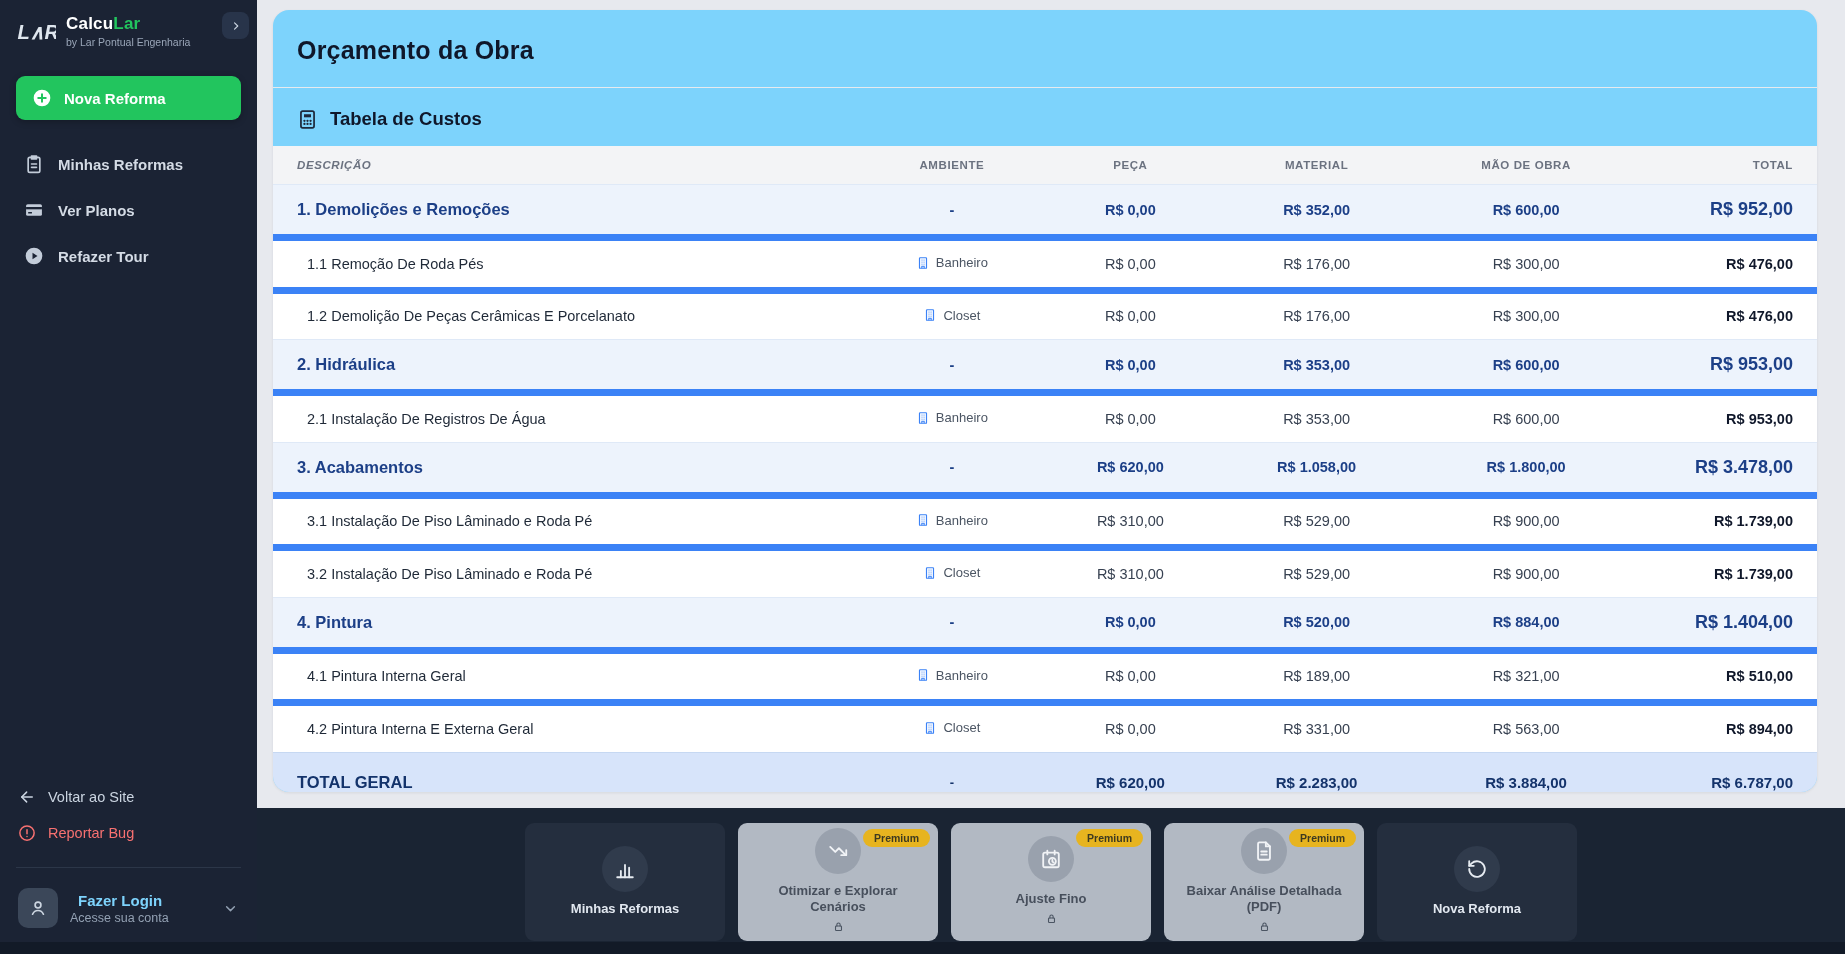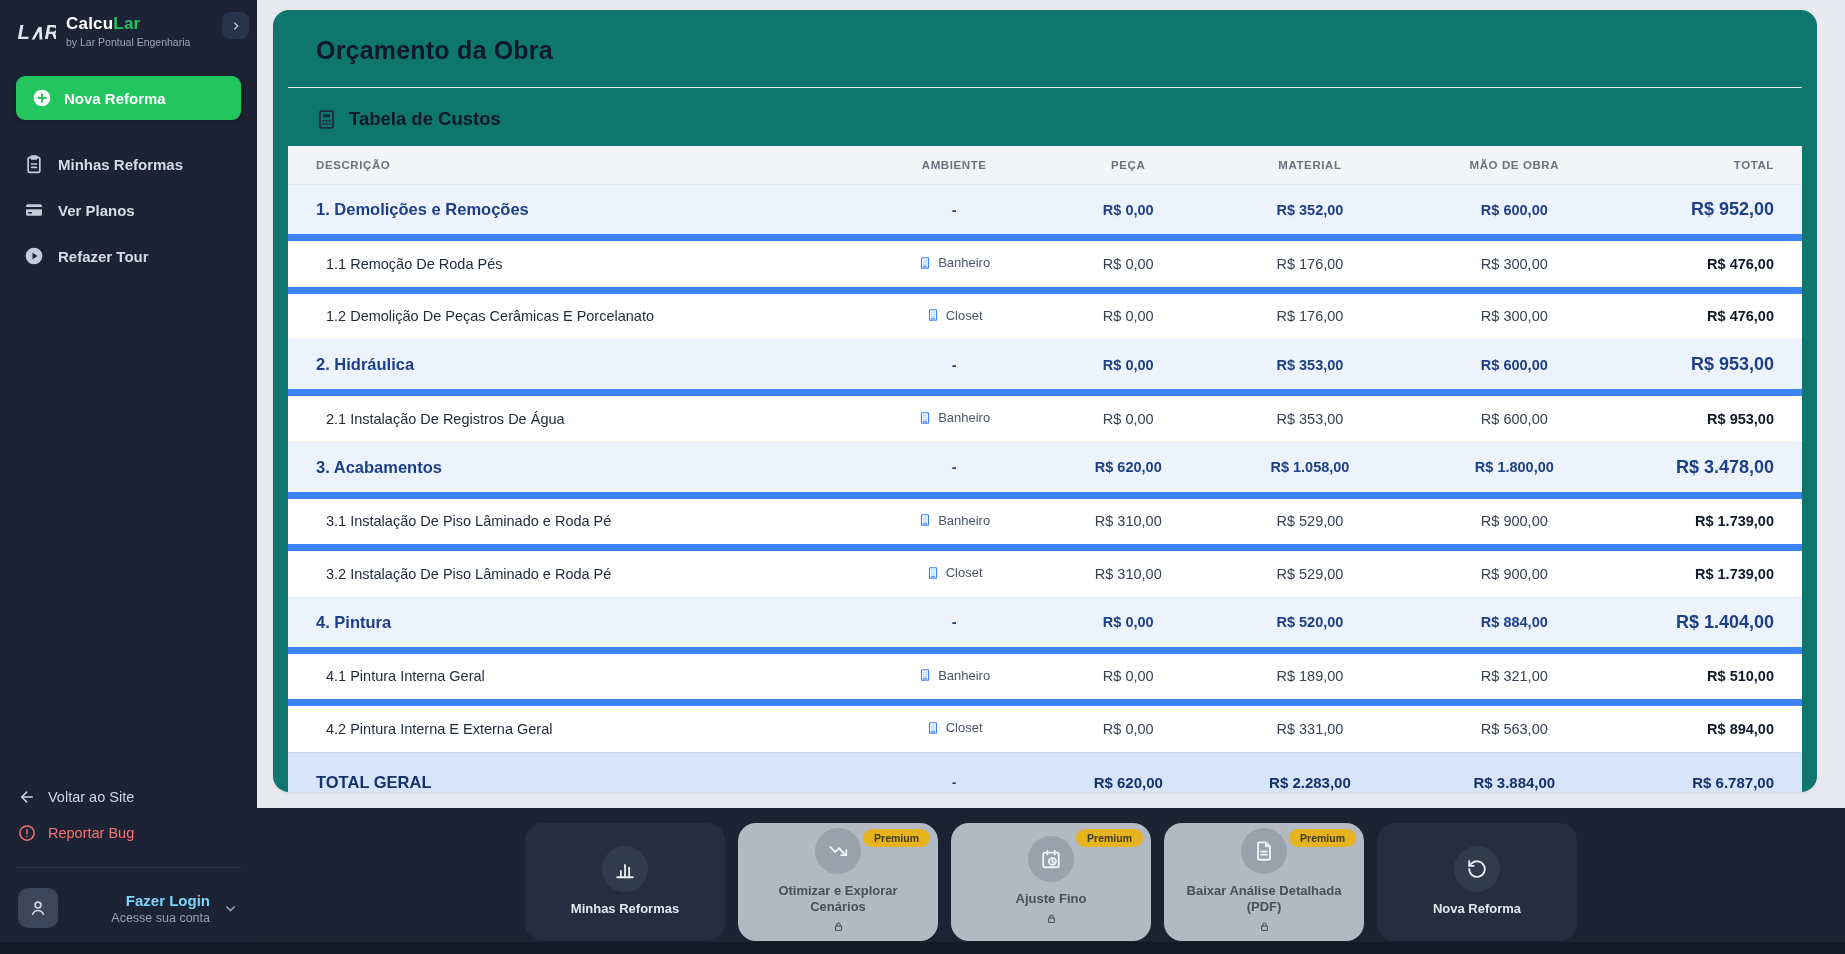--- a/index.html
+++ b/index.html
@@ -26,50 +26,50 @@
     color:#ffffff; font-family:inherit; font-size:15px; font-weight:bold; display:flex; align-items:center; gap:12px;
     padding:0 16px; cursor:pointer; box-shadow:0 2px 6px rgba(0,0,0,.25); }
   .primary-btn .icon svg { width:20px; height:20px; }
 
   .nav { display:flex; flex-direction:column; gap:6px; padding:10px 14px; }
   .nav-item { display:flex; align-items:center; gap:14px; height:40px; padding:0 10px; border-radius:8px;
     color:#d4dbe5; font-size:15px; font-weight:bold; cursor:pointer; }
   .nav-item .icon { color:#c3ccd9; }
   .nav-item .icon svg { width:20px; height:20px; }
 
-  .sidebar-footer { margin-top:auto; padding:0 18px 26px;text-align:right; }
+  .sidebar-footer { margin-top:auto; padding:0 18px 26px; }
   .side-link { display:flex; align-items:center; gap:12px; font-size:14.5px; color:#cbd5e1; cursor:pointer; padding:9px 0; }
   .side-link .icon svg { width:18px; height:18px; }
   .side-link.bug { color:#f87171; }
   .side-divider { height:1px; background:#2c3648; margin:16px -2px 20px; }
   .login-row { display:flex; align-items:center; gap:12px; cursor:pointer; }
   .avatar { width:40px; height:40px; border-radius:10px; background:#3b4759; display:flex; align-items:center; justify-content:center; color:#cdd6e1; }
   .avatar svg { width:20px; height:20px; }
   .login-texts { flex:1; }
   .login-title { font-size:15px; font-weight:bold; color:#7dd3fc;margin-left:8px; }
   .login-sub { font-size:12.5px; color:#93a1b3; margin-top:2px; }
   .login-chevron { color:#93a1b3; }
   .login-chevron svg { width:17px; height:17px; }
 
   
   .main { flex:1; display:flex; flex-direction:column; height:100%; }
   .content-top { height:808px; padding:10px 28px 0 16px; }
-  .card { background:#0f766e; border-radius:16px; height:782px; padding:0 43px;
+  .card { background:#7dd3fc; border-radius:16px; height:782px; padding:0 24px;
     box-shadow:0 1px 3px rgba(16,24,40,.08); overflow:hidden; }
   .page-title { font-size:25px; font-weight:bold; color:#0f172a; padding:26px 0 22px; letter-spacing:.2px; }
   .card-divider { height:1px; background:#e7eaee; margin:0 -28px; }
   .card-subheader { display:flex; align-items:center; gap:12px; padding:20px 0 16px; }
   .card-subheader .icon { color:#1e293b; }
   .card-subheader .icon svg { width:21px; height:21px; }
   .card-subtitle { font-size:18.5px; font-weight:bold; color:#0f172a; }
 
   table { width:calc(100% + 56px); margin:0 -28px; border-collapse:collapse; table-layout:fixed; }
   thead th { background:#f3f4f6; color:#6b7280; font-size:11.5px; font-weight:bold; letter-spacing:.6px;
     text-transform:uppercase; padding:13px 8px; text-align:center; }
-  th.col-desc { text-align:left; padding-left:28px; }
+  th.col-desc { text-align:left; padding-left:28px;font-style:italic; }
   th.col-total { text-align:right; padding-right:28px; }
   td { padding:14px 8px; font-size:14.5px; }
   td.col-desc { text-align:left; padding-left:28px; color:#1f2937; }
   td.col-amb  { text-align:center; color:#4b5563; font-size:13px; }
   td.col-num  { text-align:center; color:#374151; }
   td.col-total{ text-align:right; padding-right:28px; font-weight:bold; color:#0f172a; }
   tr.item-row { border-top:7px solid #3b82f6; background:#ffffff; }
   tr.item-row td.col-desc { padding-left:38px; }
   tr.section-row { background:#edf3fc; border-top:1px solid #dfe9f7; }
   tr.section-row td { color:#1c3f87; font-weight:bold; }
@@ -80,21 +80,21 @@
   tr.total-row td { color:#14336b; font-weight:bold; padding-top:20px; padding-bottom:20px; }
   tr.total-row td.col-desc { font-size:16.5px; }
   tr.total-row td.col-num, tr.total-row td.col-total { font-size:15px; }
   .amb-badge { display:inline-flex; align-items:center; gap:6px; }
   .amb-badge .icon { color:#3b82f6; display:inline-flex; }
   .amb-badge .icon svg { width:14px; height:14px; }
 
   
   .content-bottom { flex:1; background:#1a2433; display:flex; justify-content:center; align-items:flex-start;
     gap:13px; padding-top:15px; }
-  .action-card { width:200px; height:118px; border-radius:18px; position:relative; display:flex; flex-direction:column;
+  .action-card { width:200px; height:118px; border-radius:9px; position:relative; display:flex; flex-direction:column;
     align-items:center; justify-content:center; text-align:center; cursor:pointer; border:none; font-family:inherit; padding:0 12px; }
   .action-card.dark { background:#242e3e; color:#e2e8f0; }
   .action-card.dark .icon-circle { background:#303b4c; color:#e6ebf1; }
   .action-card.locked { background:#b2b9c3; color:#474f5c; }
   .action-card.locked .icon-circle { background:#99a1ad; color:#f1f3f6; }
   .icon-circle { width:46px; height:46px; border-radius:50%; display:flex; align-items:center; justify-content:center; margin-bottom:9px; }
   .icon-circle svg { width:22px; height:22px; }
   .action-label { font-size:13px; font-weight:bold; line-height:1.25; }
   .premium-badge { position:absolute; top:6px; right:8px; background:#e7b41f; color:#3d3a20; font-size:10.5px;
     font-weight:bold; padding:3px 11px; border-radius:999px; }

